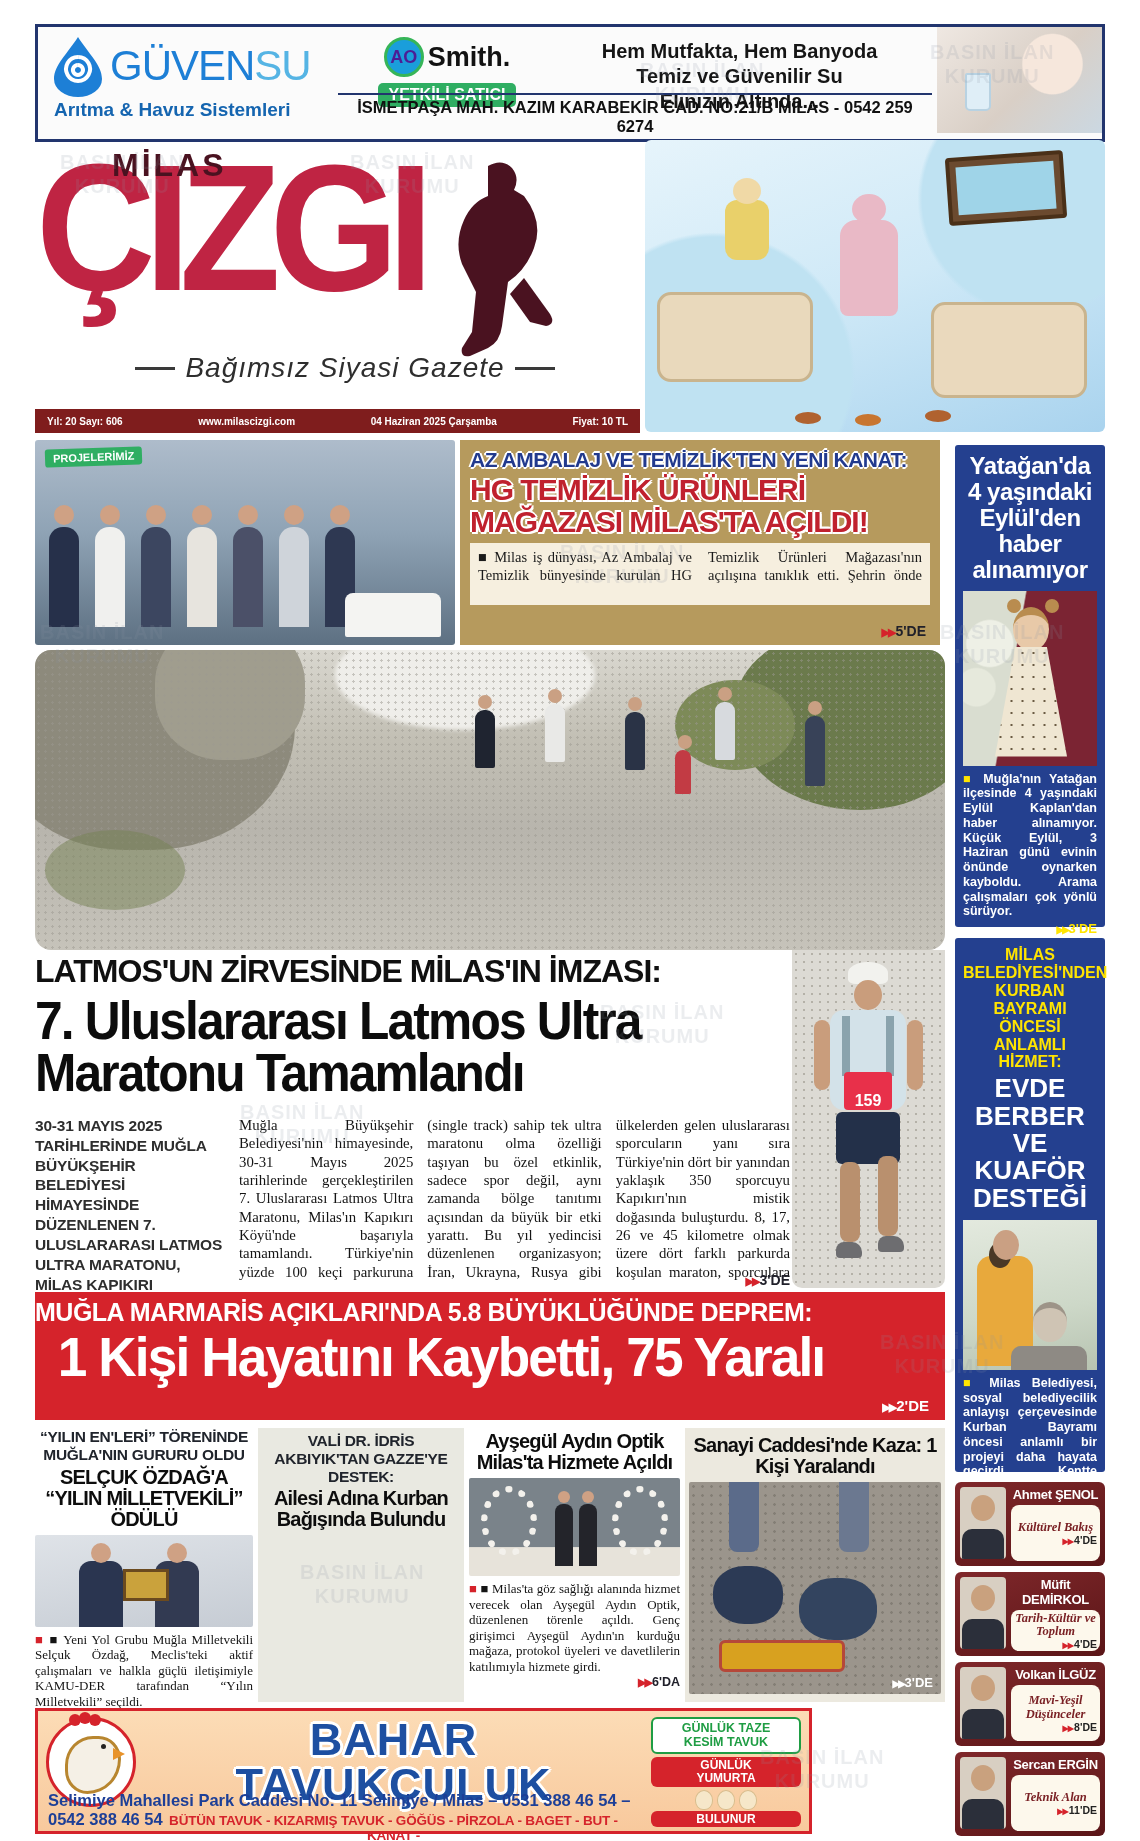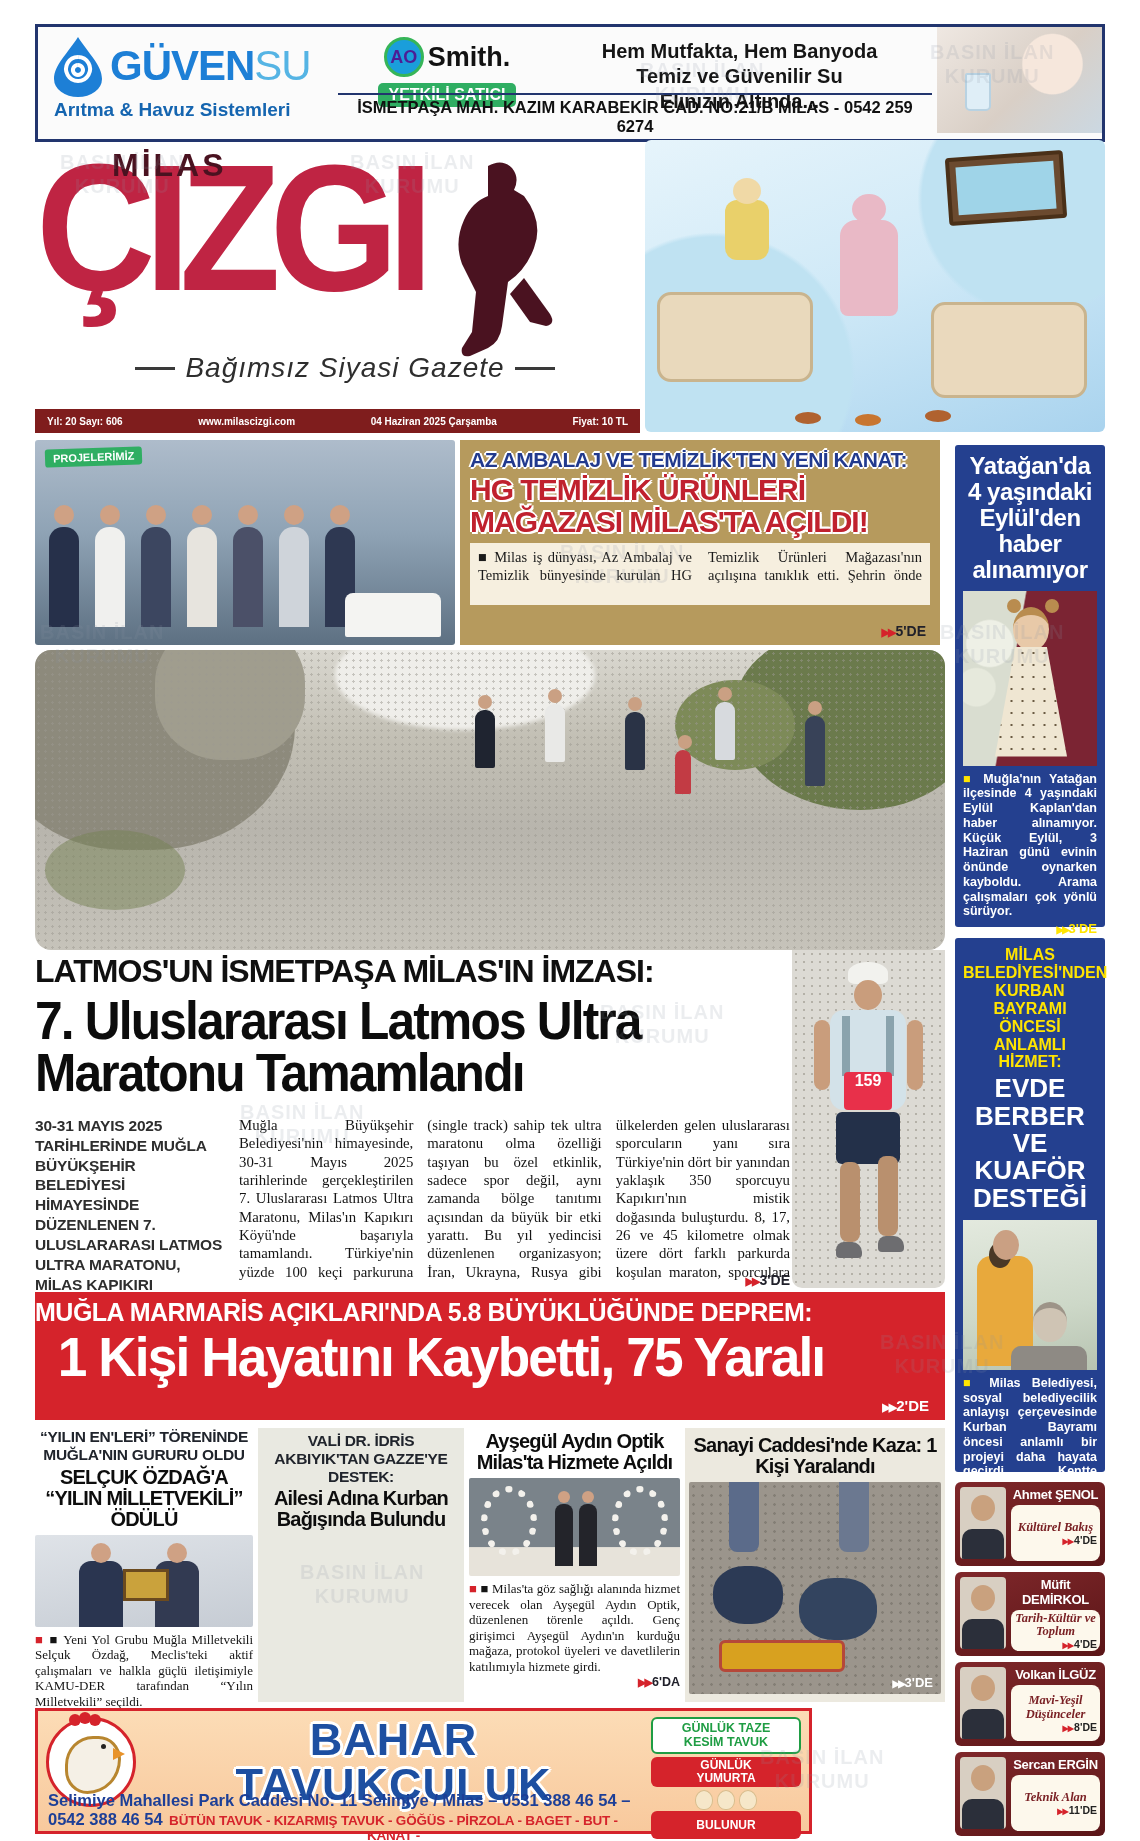--- a/index.html
+++ b/index.html
@@ -18,21 +18,21 @@
   .wm:nth-child(7){left:940px;top:620px}.wm:nth-child(8){left:240px;top:1100px}
   .wm:nth-child(9){left:600px;top:1000px}.wm:nth-child(10){left:880px;top:1330px}
   .wm:nth-child(11){left:300px;top:1560px}.wm:nth-child(12){left:760px;top:1745px}
 
   
   .top-ad{left:35px;top:24px;width:1064px;height:112px;border:3px solid #22356e;background:#fbfbfb;
           display:flex;align-items:flex-start;}
   .ga-left{width:300px;padding:8px 0 0 14px;}
   .ga-brandrow{display:flex;align-items:center;}
   .ga-drop{width:52px;height:62px;margin-right:6px;}
-  .ga-brand{font-size:42px;font-weight:700;color:#1d7fd6;letter-spacing:-1px;}
+  .ga-brand{font-size:42px;font-weight:400;color:#1d7fd6;letter-spacing:-1px;}
   .ga-brand2{font-size:42px;font-weight:400;color:#55b4e4;letter-spacing:-1px;}
   .ga-tag{font-size:19px;font-weight:800;color:#1565b0;margin:2px 0 0 2px;}
   .ga-mid{width:190px;padding-top:10px;text-align:center;}
   .ao-row{display:flex;align-items:center;justify-content:center;gap:4px;}
   .ao-circle{display:inline-flex;align-items:center;justify-content:center;width:34px;height:34px;
              border-radius:50%;background:#1a9edb;color:#4c1d95;font-weight:900;font-size:18px;
              border:3px solid #36b558;}
   .ao-name{font-size:27px;font-weight:900;color:#121212;}
   .ao-badge{display:inline-block;margin-top:6px;background:#2fae62;color:#fff;font-weight:800;
             font-size:16px;padding:3px 10px;border-radius:5px;}
@@ -160,21 +160,21 @@
   .runner-strip{left:792px;top:950px;width:153px;height:338px;background:#dcdad4;overflow:hidden;
                 border-radius:0 0 10px 10px;}
   .rs-dots{position:absolute;inset:0;background-image:radial-gradient(#b4b1a8 1px,transparent 1.3px);background-size:8px 8px;}
   .rs-cap{position:absolute;left:56px;top:12px;width:40px;height:22px;background:#f2f2ee;border-radius:50% 50% 20% 20%;}
   .rs-face{position:absolute;left:62px;top:30px;width:28px;height:30px;border-radius:50%;background:#c99d7c;}
   .rs-vest{position:absolute;left:38px;top:60px;width:76px;height:100px;background:#d3e2e9;border-radius:14px;
            background-image:linear-gradient(#8aa3ad 0 0),linear-gradient(#8aa3ad 0 0);background-size:8px 60px;
            background-position:12px 6px,56px 6px;background-repeat:no-repeat;}
   .rs-arm{position:absolute;top:70px;width:16px;height:70px;background:#c99d7c;border-radius:8px;}
   .rs-bib{position:absolute;left:52px;top:122px;width:48px;height:38px;background:#e8304a;border-radius:4px;
-          color:#fff;font-weight:900;font-size:16px;display:flex;align-items:flex-start;justify-content:center;}
+          color:#fff;font-weight:900;font-size:16px;display:flex;align-items:flex-end;justify-content:center;}
   .rs-shorts{position:absolute;left:44px;top:162px;width:64px;height:52px;background:#233049;border-radius:6px;}
   .rs-leg{position:absolute;top:212px;width:20px;height:80px;background:#b9906e;border-radius:8px;}
   .rs-shoe{position:absolute;top:292px;width:26px;height:16px;background:#6d6d70;border-radius:8px 10px 4px 4px;}
 
   
   .red-banner{left:35px;top:1292px;width:910px;height:128px;background:#d5232b;color:#fff;text-align:left;
               padding-top:6px;box-sizing:border-box;}
   .rb-kicker{font-size:25px;font-weight:900;letter-spacing:-.5px;}
   .rb-head{font-size:56px;font-weight:900;letter-spacing:-2px;line-height:1;margin-top:2px;
            transform:scaleX(.95);transform-origin:center top;}
@@ -227,21 +227,21 @@
   .ba-title{font-size:45px;font-weight:900;letter-spacing:1px;color:#1d4fa1;line-height:1;
             text-shadow:-3px 0 #fff,3px 0 #fff,0 -3px #fff,0 3px #fff,-2px -2px #fff,2px 2px #fff,-2px 2px #fff,2px -2px #fff;}
   .ba-line{margin-top:6px;font-size:13.5px;font-weight:900;color:#d5232b;letter-spacing:-.2px;}
   .ba-right{width:150px;flex:none;display:flex;flex-direction:column;gap:3px;align-items:stretch;}
   .ba-fresh{background:#fff;border:2px solid #1f9d44;color:#1f9d44;font-weight:900;font-size:12.5px;
             text-align:center;border-radius:6px;padding:2px 0;line-height:1.15;}
   .ba-eggtop{background:#d5232b;color:#fff;font-weight:900;font-size:12px;text-align:center;border-radius:6px;
              padding:2px 0;line-height:1.1;}
   .ba-eggs{height:18px;display:flex;justify-content:center;gap:4px;}
   .ba-egg{width:16px;height:18px;border-radius:50% 50% 45% 45%;background:#f6e7c9;border:1px solid #d8bd8d;}
-  .ba-bulunur{background:#d5232b;color:#fff;font-weight:900;font-size:12px;text-align:center;border-radius:6px;padding:7px 0;}
+  .ba-bulunur{background:#d5232b;color:#fff;font-weight:900;font-size:12px;text-align:center;border-radius:6px;padding:1px 0;}
   .ba-address{position:absolute;left:10px;bottom:2px;width:600px;font-size:16.5px;font-weight:800;color:#1d3f97;}
 
   
   .cards{left:955px;top:1482px;width:150px;display:flex;flex-direction:column;gap:6px;}
   .card{height:84px;border-radius:6px;background:linear-gradient(160deg,#80282b 0%,#5a1517 100%);
         display:flex;padding:5px;box-sizing:border-box;gap:5px;}
   .card-av{width:46px;height:72px;background:#d8cfc2;border-radius:4px;position:relative;overflow:hidden;flex:none;}
   .card-av::before{content:"";position:absolute;left:11px;top:8px;width:24px;height:26px;border-radius:50%;background:#c9a17e;}
   .card-av::after{content:"";position:absolute;left:2px;bottom:0;width:42px;height:30px;border-radius:10px 10px 0 0;background:#2b2f3a;}
   .card-right{flex:1;display:flex;flex-direction:column;}
@@ -380,21 +380,21 @@
     <div class="mp-dots"></div>
     <div class="mp-bush3"></div>
     <div class="mrun" style="left:440px;top:60px;background:#1f2430"></div>
     <div class="mrun" style="left:510px;top:54px;background:#e9e9e7"></div>
     <div class="mrun" style="left:590px;top:62px;background:#2a3346"></div>
     <div class="mrun" style="left:680px;top:52px;background:#d7dade"></div>
     <div class="mrun" style="left:770px;top:66px;background:#384258;height:70px"></div>
     <div class="mrun" style="left:640px;top:100px;background:#c23b44;height:44px;width:16px"></div>
   </div>
   <div class="mar-headline abs">
-    <div class="mh-kicker">LATMOS'UN İSMETPAŞA MİLAS'IN İMZASI:</div>
+    <div class="mh-kicker">LATMOS'UN ZİRVESİNDE MİLAS'IN İMZASI:</div>
     <div class="mh-big">7. Uluslararası Latmos Ultra Maratonu Tamamlandı</div>
   </div>
   <div class="mar-body abs">
     <div class="mb-lead">30-31 MAYIS 2025 TARİHLERİNDE MUĞLA BÜYÜKŞEHİR BELEDİYESİ HİMAYESİNDE DÜZENLENEN 7. ULUSLARARASI LATMOS ULTRA MARATONU, MİLAS KAPIKIRI KÖYÜ'NDE BAŞARIYLA TAMAMLANDI.</div>
     <div class="mb-text">Muğla Büyükşehir Belediyesi'nin himayesinde, 30-31 Mayıs 2025 tarihlerinde gerçekleştirilen 7. Uluslararası Latmos Ultra Maratonu, Milas'ın Kapıkırı Köyü'nde başarıyla tamamlandı. Türkiye'nin yüzde 100 keçi parkuruna (single track) sahip tek ultra maratonu olma özelliği taşıyan bu özel etkinlik, sadece spor değil, aynı zamanda bölge tanıtımı açısından da büyük bir etki yarattı. Bu yıl yedincisi düzenlenen organizasyon; İran, Ukrayna, Rusya gibi ülkelerden gelen uluslararası sporcuların yanı sıra Türkiye'nin dört bir yanından yaklaşık 350 sporcuyu Kapıkırı'nın mistik doğasında buluşturdu. 8, 17, 26 ve 45 kilometre olmak üzere dört farklı parkurda koşulan maraton, sporculara uluslararası kalifikasyon (ITRA) puanı kazandırarak, dünya çapındaki ultra maratonlara katılma hakkı sundu.</div>
     <div class="mb-ref pref-red">3'DE</div>
   </div>
   <div class="runner-strip abs">
     <div class="rs-dots"></div>
     <div class="rs-cap"></div>

